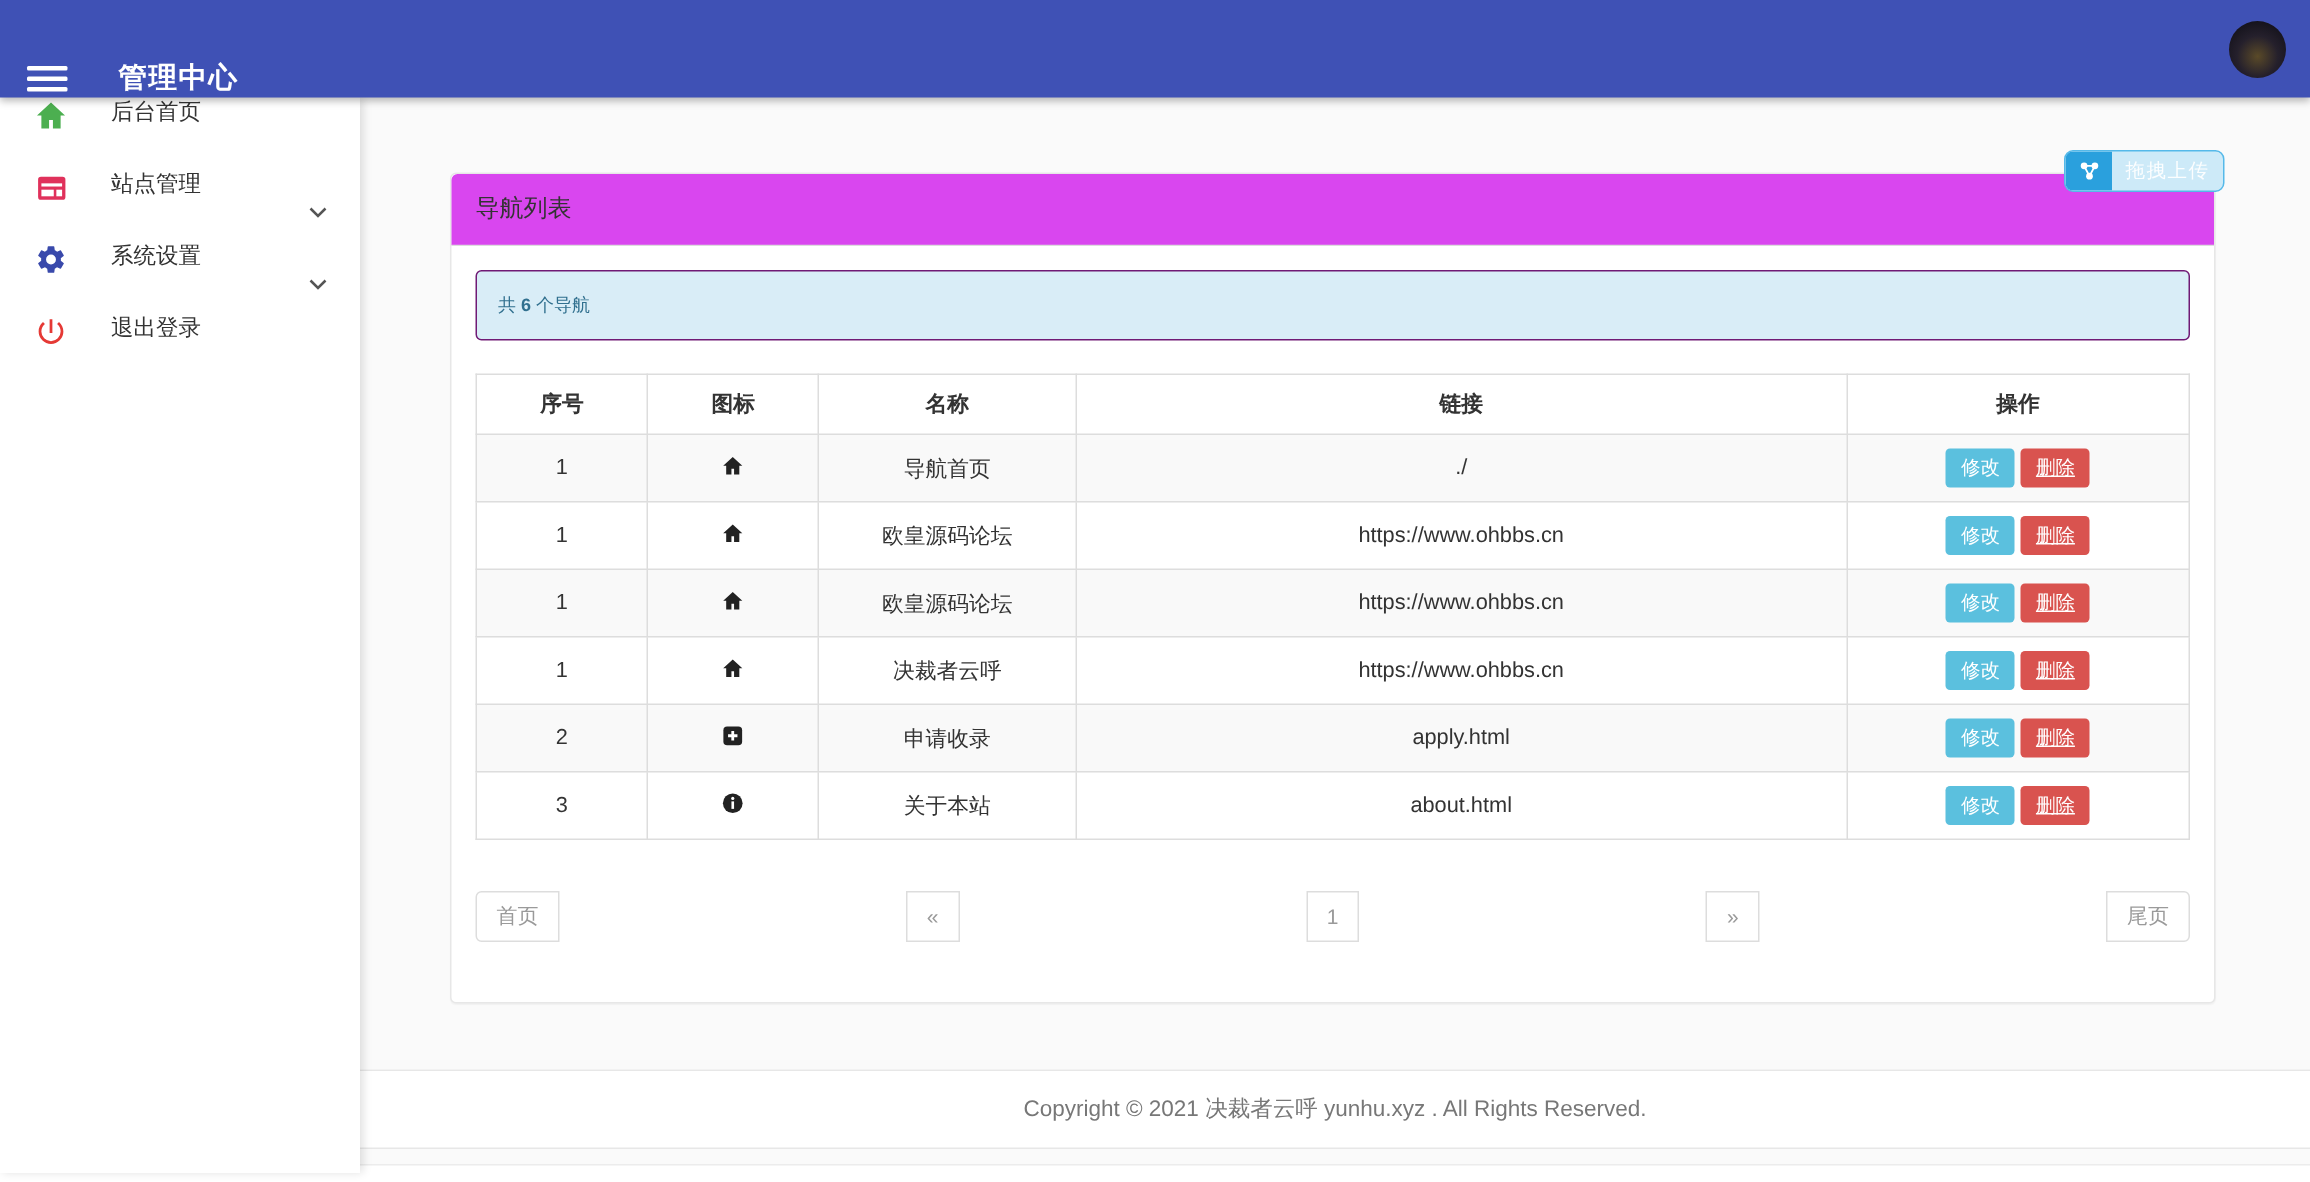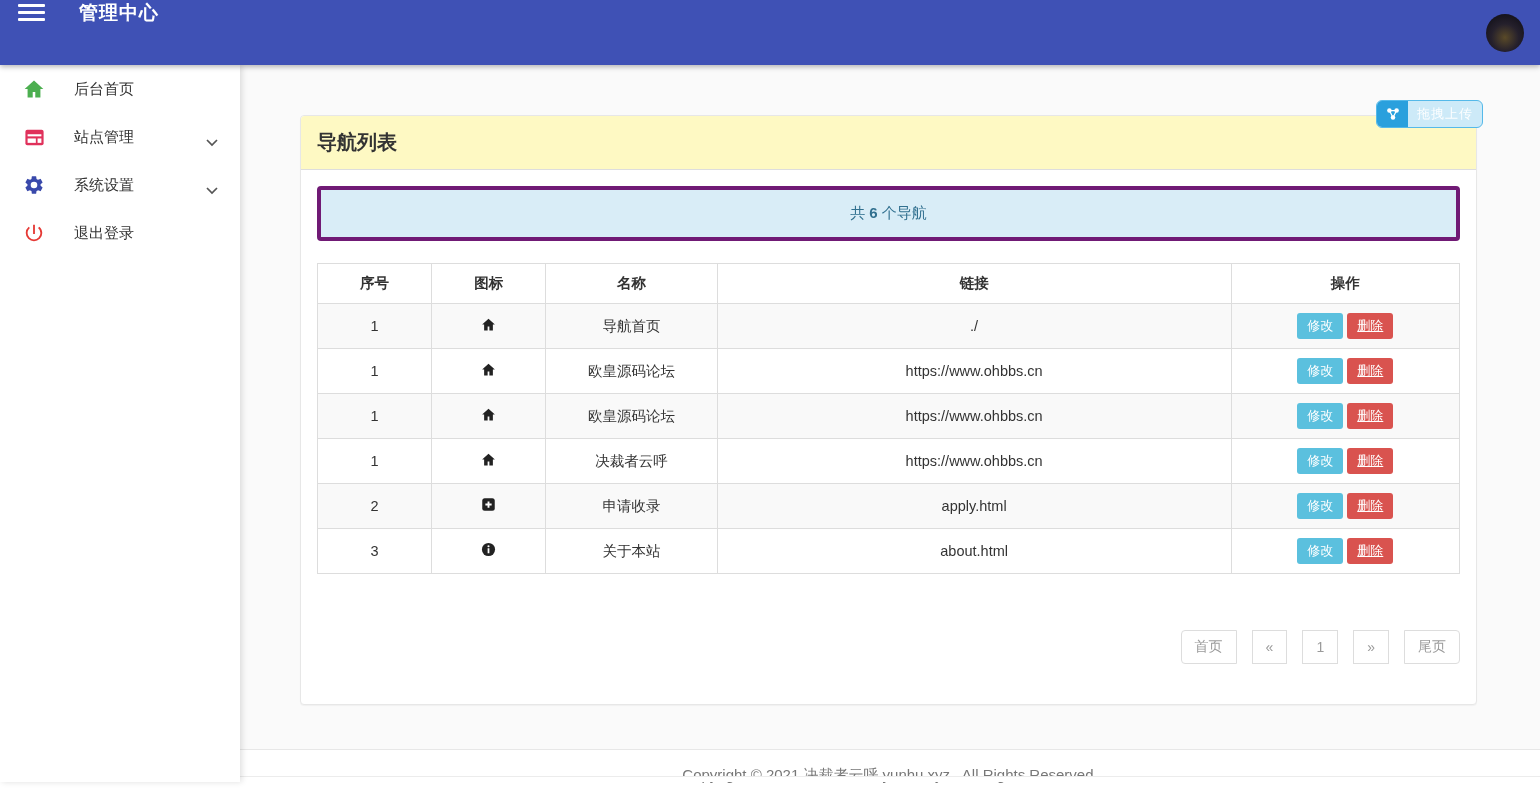--- a/index.html
+++ b/index.html
@@ -4,38 +4,38 @@
 <style>
   * { box-sizing: border-box; margin: 0; padding: 0; }
   html,body { width:1540px; height:788px; }
   body {
     font-family: "Liberation Sans", "DejaVu Sans", sans-serif;
     background:#ffffff; overflow:hidden; position:relative;
   }
   
   .header{
     position:absolute; top:0; left:0; width:1540px; height:65px;
-    background:#3f51b5; color:#fff; display:flex; align-items:flex-start;
+    background:#3f51b5; color:#fff; display:flex; align-items:flex-end;
     z-index:30; box-shadow:0 2px 5px rgba(0,0,0,.28);
   }
   .hamburger{ margin-left:18px; width:28px; cursor:pointer; background:none; border:none; }
   .hamburger span{ display:block; height:3px; width:27px; background:#fff; margin:4px 0; border-radius:1px; }
   .header-title{ margin-left:33px; font-size:19px; font-weight:bold; letter-spacing:1px; }
   .avatar{
     position:absolute; right:16px; top:14px; width:38px; height:38px; border-radius:50%;
     border:none; cursor:pointer;
     background:radial-gradient(circle at 50% 62%, #5a4a28 0%, #25202c 45%, #0a0a12 100%);
   }
   
   .sidebar{
     position:absolute; top:65px; left:0; width:240px; height:717px;
     background:#fff; box-shadow:2px 0 6px rgba(0,0,0,.13); z-index:20;
   }
   .side-item{
-    height:48px; display:flex; align-items:center; padding:0 16px;
+    height:48px; display:flex; padding:0 16px;
     font-size:15px; color:#333; cursor:pointer; position:relative; background:#fff;
   }
   .side-item.active{ background:#ebebeb; }
   .side-icon{ width:24px; height:24px; margin-left:6px; margin-right:28px;
     display:flex; align-items:center; justify-content:center; }
   .chev{ position:absolute; right:22px; top:20px; }
   
   .main{ position:absolute; top:65px; left:240px; width:1300px; height:717px; background:#fafafa; }
   .bottom-strip{ position:absolute; bottom:0; left:0; width:100%; height:6px; background:#fff; border-top:1px solid #ececec; }
   
@@ -44,44 +44,44 @@
     border:1px solid #55b9e9; border-radius:6px; overflow:hidden; background:#cdeaf8; cursor:pointer; z-index:25;
   }
   .fw-icon{ width:31px; background:#2aa0dd; display:flex; align-items:center; justify-content:center; }
   .fw-label{ padding:12px 9px; font-size:13px; color:rgba(255,255,255,.93); display:flex; align-items:center; letter-spacing:1px; }
   
   .card{
     margin:50px 63px 0 60px; background:#fff; border:1px solid #e7e7e7; border-radius:4px;
     box-shadow:0 1px 1px rgba(0,0,0,.04);
   }
   .card-header{
-    background:#fef9c3; border-bottom:1px solid #ddd; padding:13px 16px;
-    font-weight:bold; font-size:20px; color:#333; border-radius:4px 4px 0 0;
+    background:#d946ef; border-bottom:1px solid #ddd; padding:13px 16px;
+    font-weight:normal; font-size:16px; color:#333; border-radius:4px 4px 0 0;
   }
   .card-body{ padding:16px 16px 40px; }
   .alert-info{
-    background:#d9edf7; border:4px solid #701a75; color:#31708f; border-radius:4px;
-    text-align:center; padding:14px; font-size:15px; margin-bottom:22px;
+    background:#d9edf7; border:1px solid #701a75; color:#31708f; border-radius:4px;
+    padding:14px; font-size:12px; margin-bottom:22px;
   }
   .alert-info b{ font-weight:bold; }
   
   table{ width:100%; border-collapse:collapse; font-size:14.5px; color:#333; }
   th,td{ border:1px solid #ddd; text-align:center; padding:9px 8px; }
   thead th{ font-weight:bold; padding:10px 8px; }
   tbody tr:nth-child(odd){ background:#f9f9f9; }
   col.c-no{ width:10%; } col.c-icon{ width:10%; } col.c-name{ width:15%; }
   col.c-link{ width:45%; } col.c-ops{ width:20%; }
   .btn{
     display:inline-block; border:none; border-radius:3px; color:#fff; font-size:13px;
     padding:4px 10px; margin:0 2px; cursor:pointer; font-family:inherit;
   }
   .btn-edit{ background:#5bc0de; }
   .btn-del{ background:#d9534f;text-decoration:underline; }
   
-  .pager{ display:flex; justify-content:flex-end; margin-top:56px;gap:16px; }
+  .pager{ display:flex; justify-content:space-between; margin-top:34px;gap:16px; }
   .page-btn{
     border:1px solid #ddd; background:#fff; color:#9a9a9a; padding:7px 13px;
     font-size:14px; margin-left:-1px; cursor:pointer; font-family:inherit;
   }
   .page-btn:first-child{ border-radius:4px 0 0 4px; margin-left:0; }
   .page-btn:last-child{ border-radius:0 4px 4px 0; }
   
   .footer{
     margin-top:44px; background:#fff; border-top:1px solid #e7e7e7; border-bottom:1px solid #e7e7e7;
     text-align:center; padding:16px 0; color:#777; font-size:15px;

